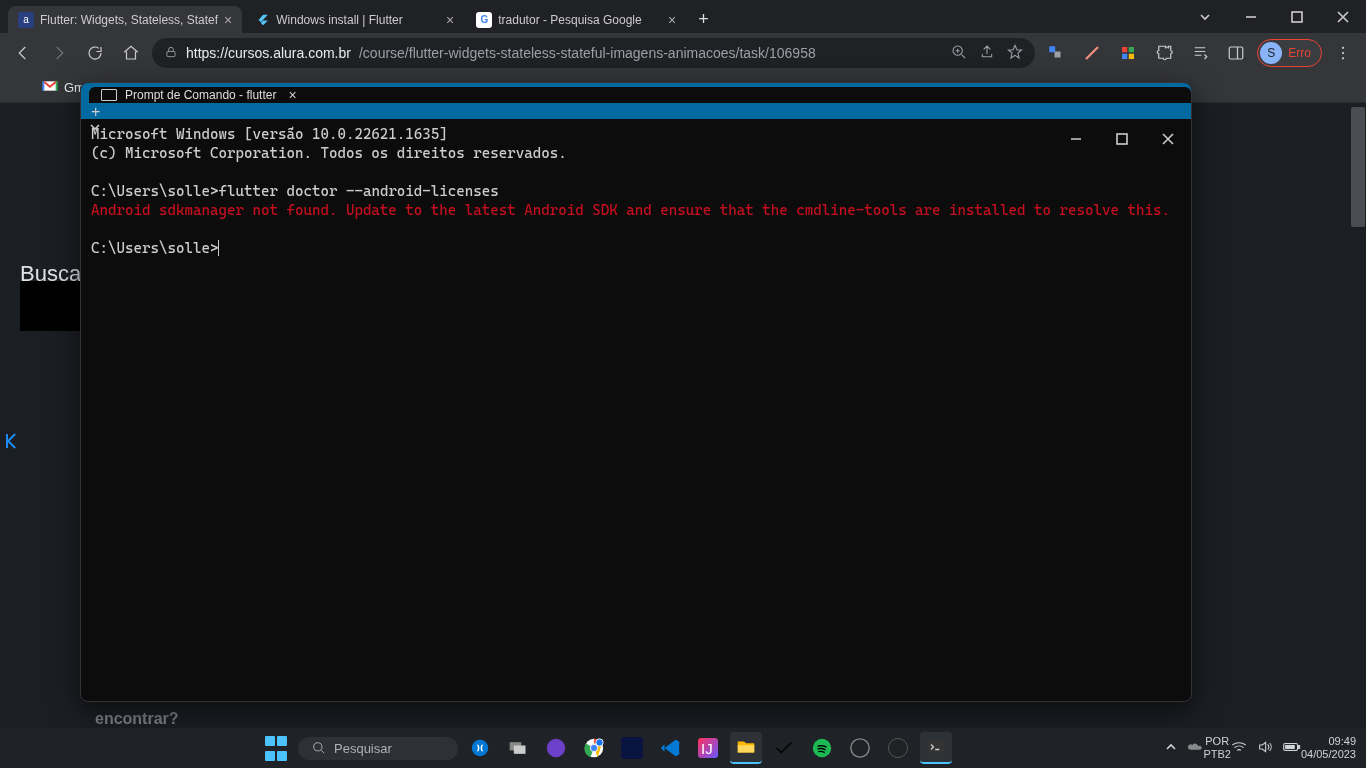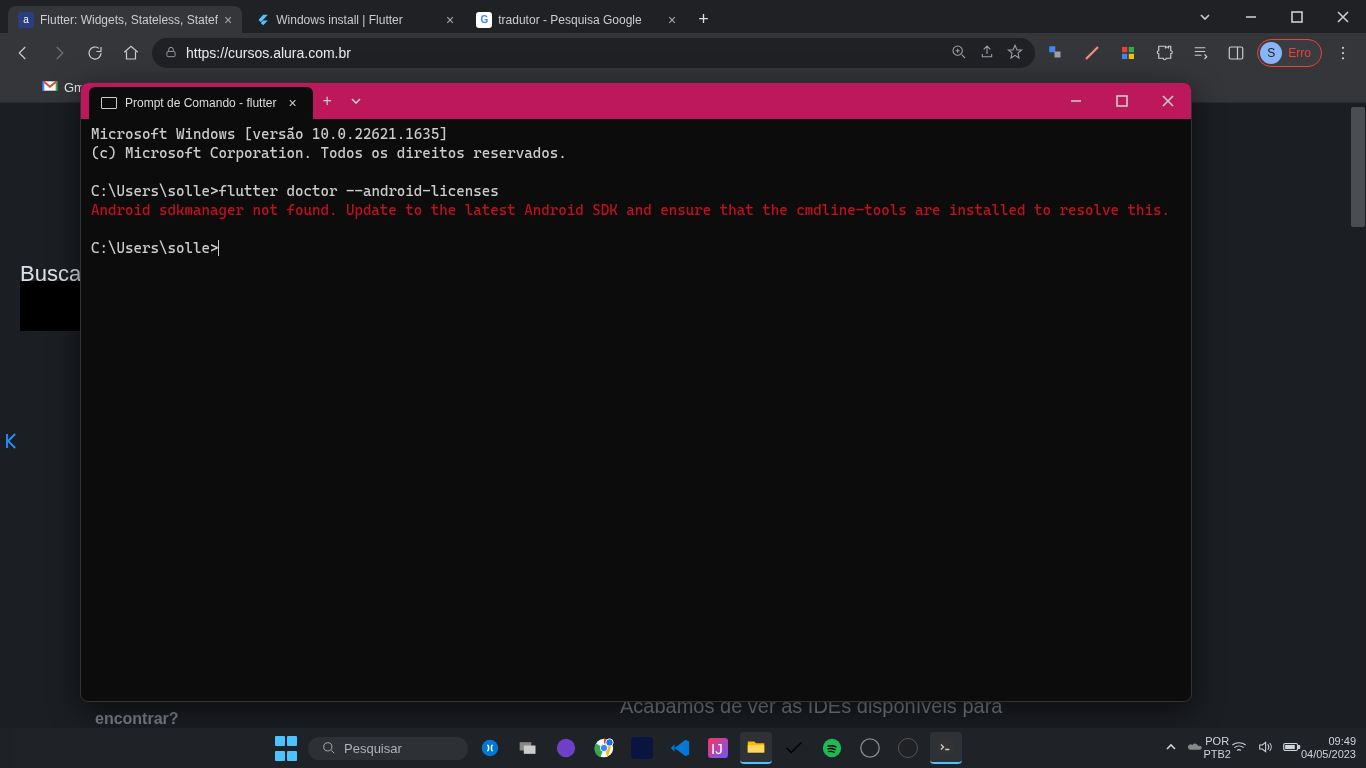--- a/index.html
+++ b/index.html
@@ -96,22 +96,22 @@
       position: absolute;
       left: 80px; top: 82px; width: 1112px; height: 620px;
       background: #0c0c0c;
       border-radius: 8px;
       box-shadow: 0 8px 30px rgba(0,0,0,0.6);
       display: flex; flex-direction: column;
       overflow: hidden;
       border: 1px solid #333;
     }
     .term-titlebar {
-      height: 36px; background: #be185d;
-      display: flex; align-items: stretch;
+      height: 36px; background: #0369a1;
+      display: flex; align-items: stretch; flex-direction: column;
     }
     .term-tab {
       display: flex; align-items: center; gap: 8px;
       padding: 0 12px; background: #0c0c0c;
       border-radius: 6px 6px 0 0; margin: 4px 0 0 8px;
       color: #ddd; font-size: 12px;
     }
     .term-tab-icon { width: 16px; height: 12px; border: 1px solid #ccc; border-radius: 1px; position: relative; }
     .term-tab-close { color: #ccc; font-size: 14px; padding: 0 4px; cursor: pointer; }
     .term-add { color: #ccc; padding: 0 10px; display: flex; align-items: center; font-size: 16px; }
@@ -127,21 +127,21 @@
       white-space: pre-wrap;
     }
     .term-body .err { color: #c50f1f; }
     .cursor-block {
       display: inline-block; width: 1px; height: 16px;
       background: #ccc; vertical-align: text-bottom;
       margin-left: 0px;
     }
 
     .taskbar {
-      position: absolute; left: 10px; bottom: 0; right: 0; height: 40px;
+      position: absolute; left: 0; bottom: 0; right: 0; height: 40px;
       background: #1f2226; display: flex; align-items: center;
       padding: 0 10px; gap: 6px;
     }
     .taskbar-center { display: flex; align-items: center; gap: 6px; margin-left: 250px; }
     .start-btn { width: 26px; height: 26px; display: flex; flex-wrap: wrap; gap: 2px; padding: 2px; }
     .start-sq { width: 10px; height: 10px; background: #4cc2ff; border-radius: 1px; }
     .search-box {
       display: flex; align-items: center; gap: 8px;
       background: #2d3034; border-radius: 16px; padding: 4px 14px;
       color: #adb1b8; font-size: 13px; width: 160px;
@@ -221,20 +221,21 @@
       <svg viewBox="0 0 24 24">
         <path d="M3 11 L12 3 L21 11 M6 10v10h12V10"></path>
       </svg>
     </div>
   <div class="omnibox">
     <span class="lock"><svg width="14" height="14" viewBox="0 0 24 24">
           <rect x="5" y="11" width="14" height="9" rx="2"></rect>
           <path d="M8 11V8a4 4 0 1 1 8 0v3"></path>
         </svg></span>
     <span class="url-domain">https://cursos.alura.com.br</span>
+      <span class="url-path">/course/flutter-widgets-stateless-stateful-imagens-animacoes/task/106958</span>
     <span class="right-icons">
       <span><svg width="16" height="16" viewBox="0 0 24 24">
             <circle cx="10" cy="10" r="7"></circle>
             <path d="M21 21l-5-5 M7 10h6 M10 7v6"></path>
           </svg></span>
       <span><svg width="16" height="16" viewBox="0 0 24 24">
             <path d="M12 3v12 M7 8l5-5 5 5 M5 15v4h14v-4"></path>
           </svg></span>
       <span><svg width="16" height="16" viewBox="0 0 24 24">
             <path d="M12 2l3 7h7l-5.5 4.5L18 21l-6-4-6 4 1.5-7.5L2 9h7z"></path>
@@ -337,21 +338,20 @@
       <span style="color:#1db954"><svg class="side-ico" viewBox="0 0 24 24" stroke="#1db954">
             <rect x="4" y="3" width="16" height="18" rx="2"></rect>
             <path d="M8 8l2 2 4-4 M8 15l2 2 4-4"></path>
           </svg></span>
       <span class="side-num">02</span>
     </div>
   </div>
   <div class="page-main">
     <div class="buscar-txt">Buscar</div>
     <div class="black-box"></div>
-    <div class="ide-txt">Acabamos de ver as IDEs disponíveis para</div>
     <div class="encontrar-txt">encontrar?</div>
   </div>
   <div class="page-scrollbar">
     <div class="page-scroll-thumb"></div>
   </div>
 </div>
 
 <div class="terminal-window">
   <div class="term-titlebar">
     <div class="term-tab">

